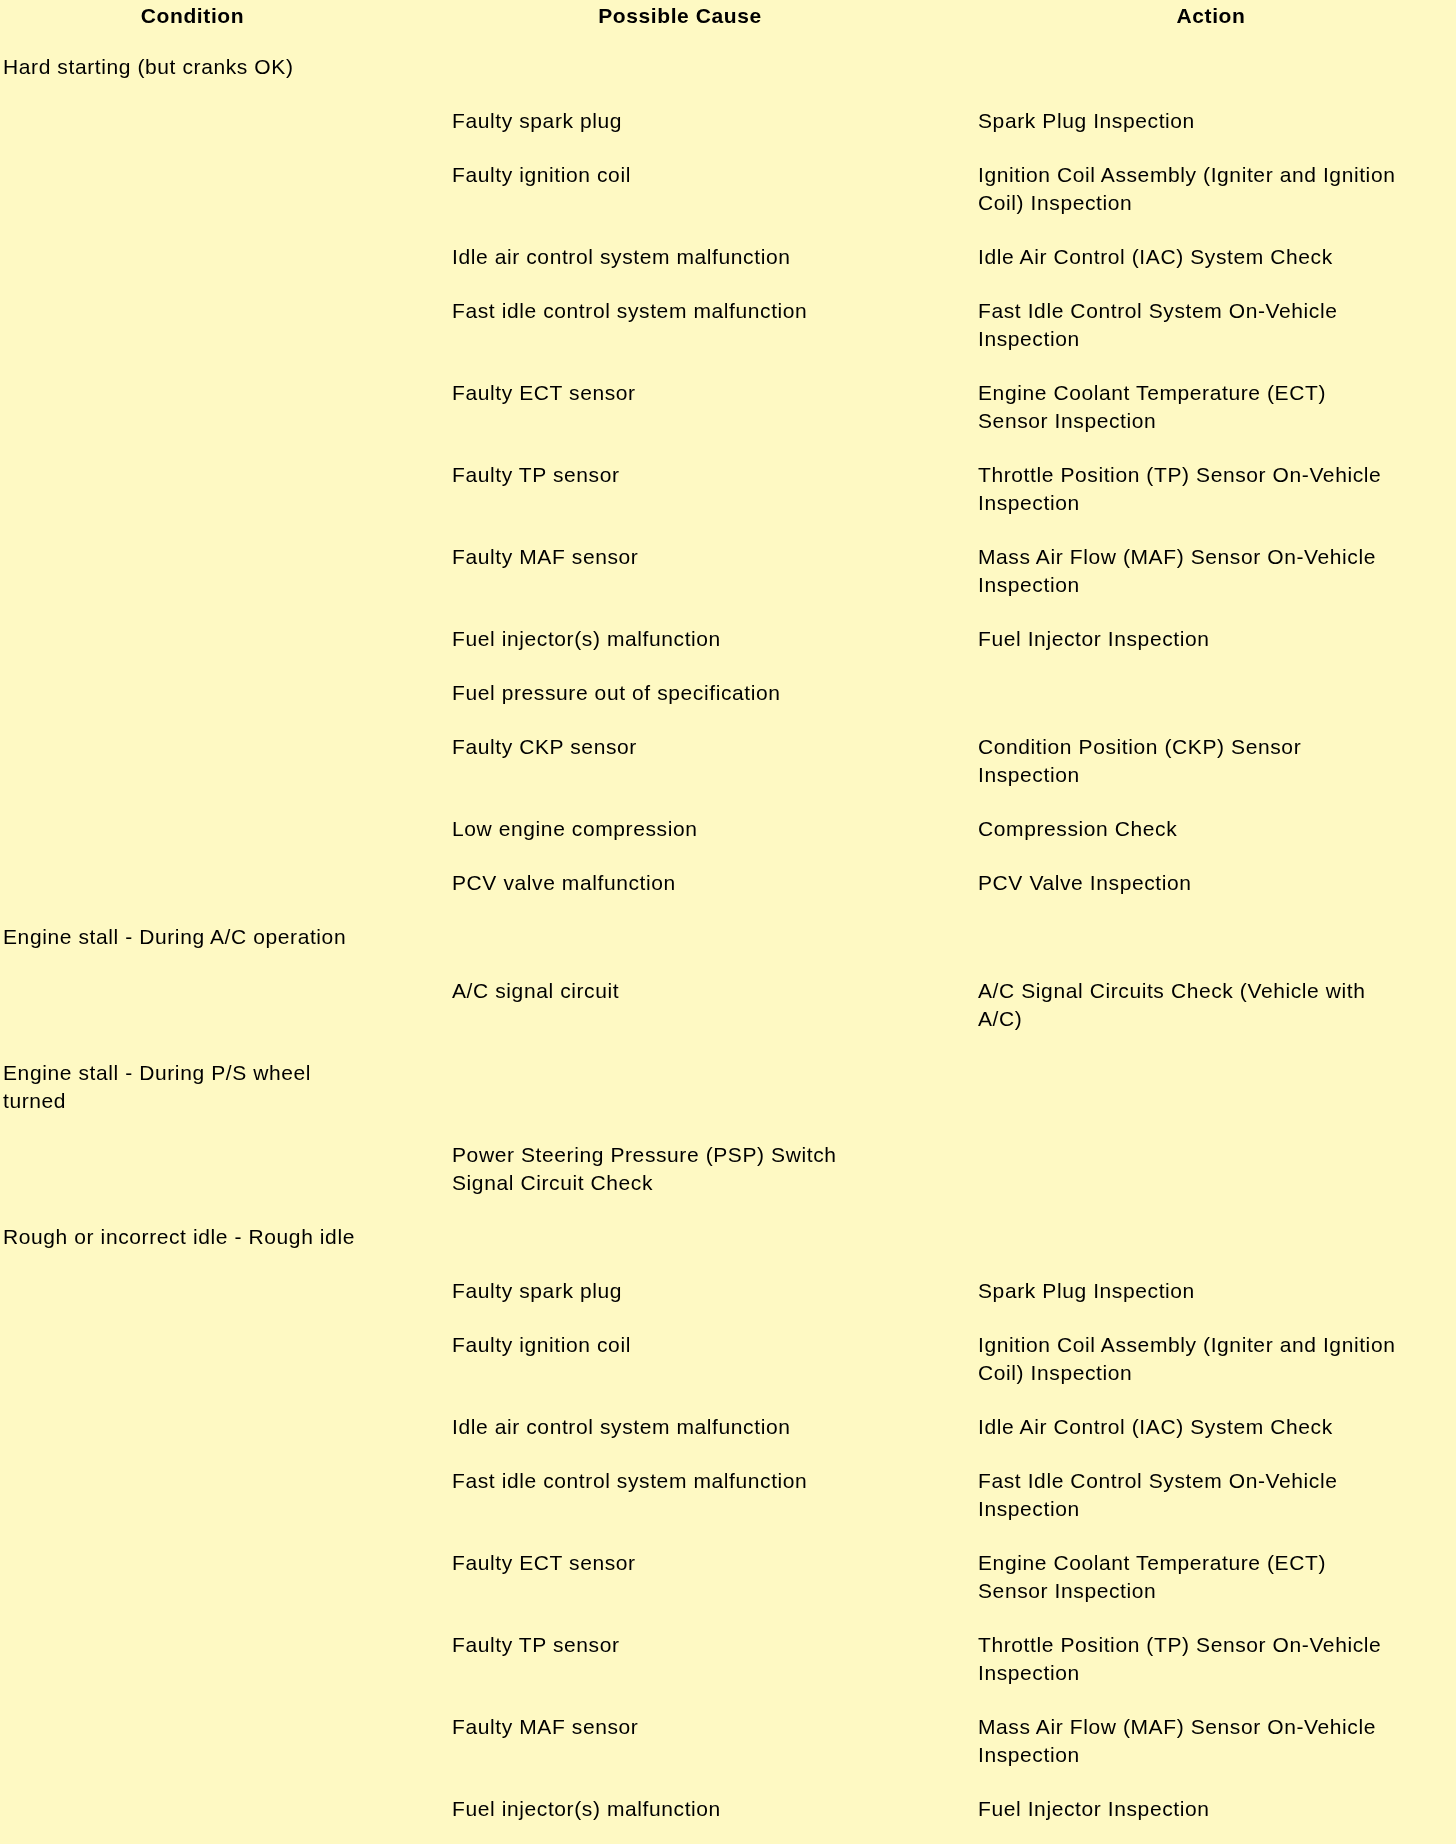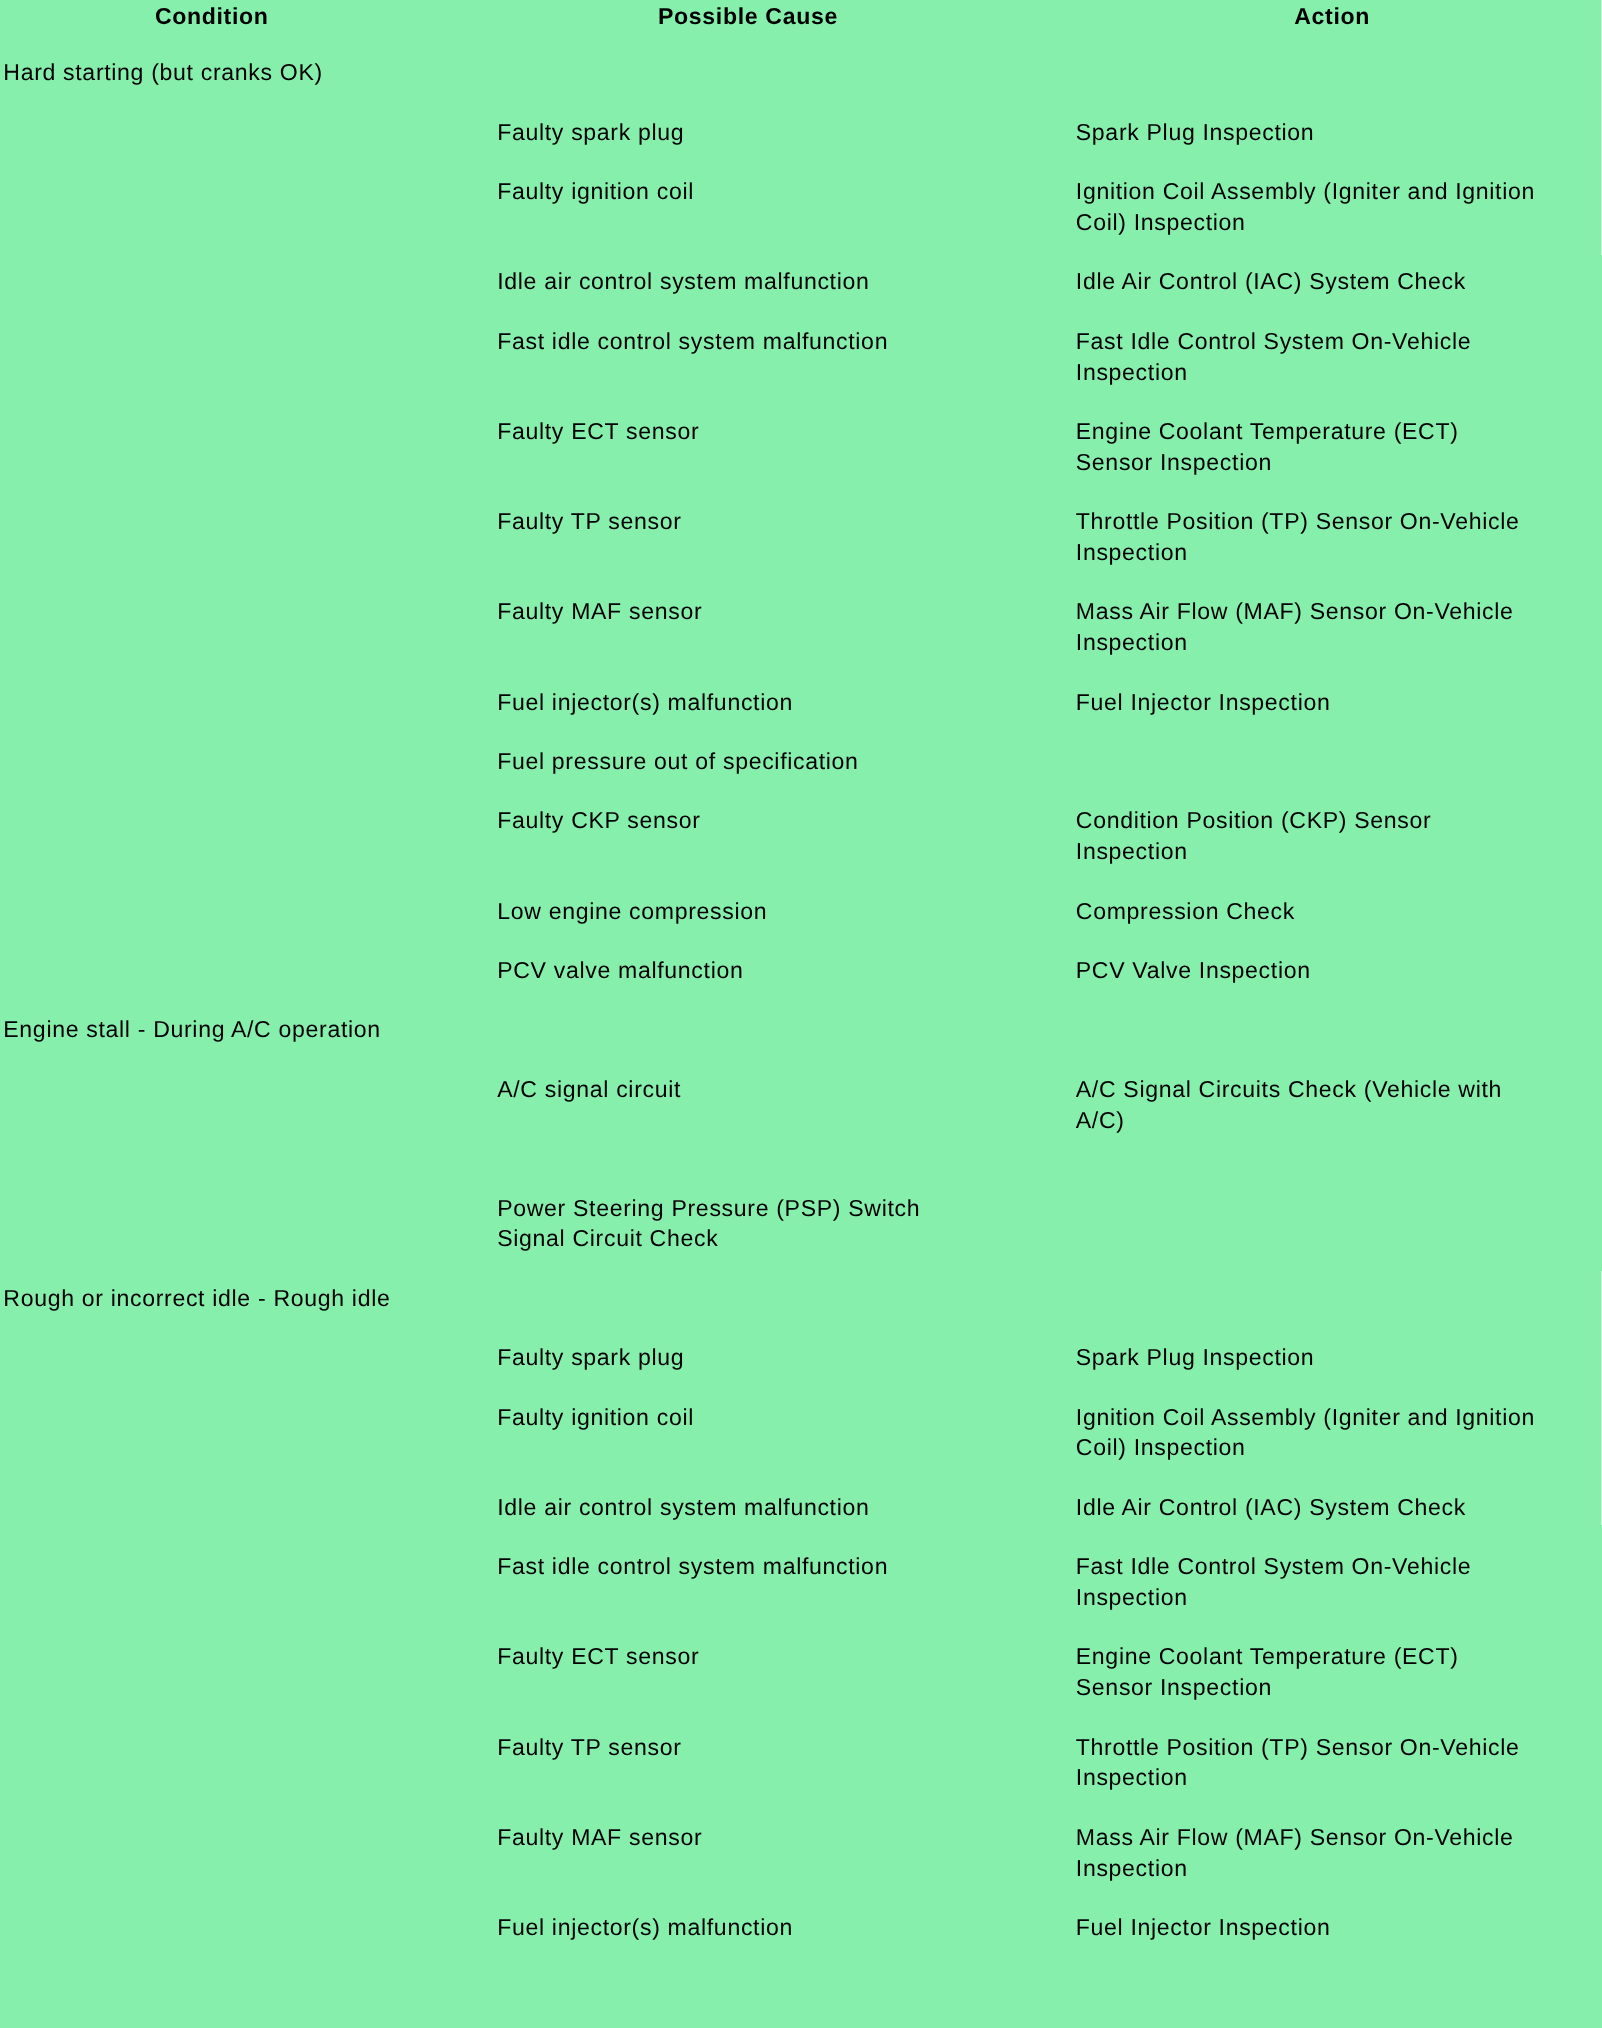--- a/index.html
+++ b/index.html
@@ -4,21 +4,21 @@
 <style>
   * { margin: 0; padding: 0; box-sizing: border-box; }
   html, body {
     background: #ffffff;
     font-family: "Liberation Sans", "DejaVu Sans", sans-serif;
     color: #000000;
   }
   .page {
     width: 1456px;
     min-height: 1844px;
-    background: #86efac;
+    background: #fef9c3;
     padding: 2px 0 0 3px;
     overflow: hidden;
   }
   .trouble-table {
     display: block;
     width: 100%;
   }
   .t-row {
     display: grid;
     grid-template-columns: 449px 526px 478px;
@@ -147,20 +147,22 @@
   </div>
 
   <div class="t-row">
     <div class="cell cond-c"></div>
     <div class="cell cause-c">A/C signal circuit</div>
     <div class="cell action-c">A/C Signal Circuits Check (Vehicle with
 A/C)</div>
   </div>
 
   <div class="t-row">
+    <div class="cell cond-c">Engine stall - During P/S wheel
+turned</div>
     <div class="cell cause-c"></div>
     <div class="cell action-c"></div>
   </div>
 
   <div class="t-row">
     <div class="cell cond-c"></div>
     <div class="cell action-c">Power Steering Pressure (PSP) Switch
 Signal Circuit Check</div>
   </div>
 

